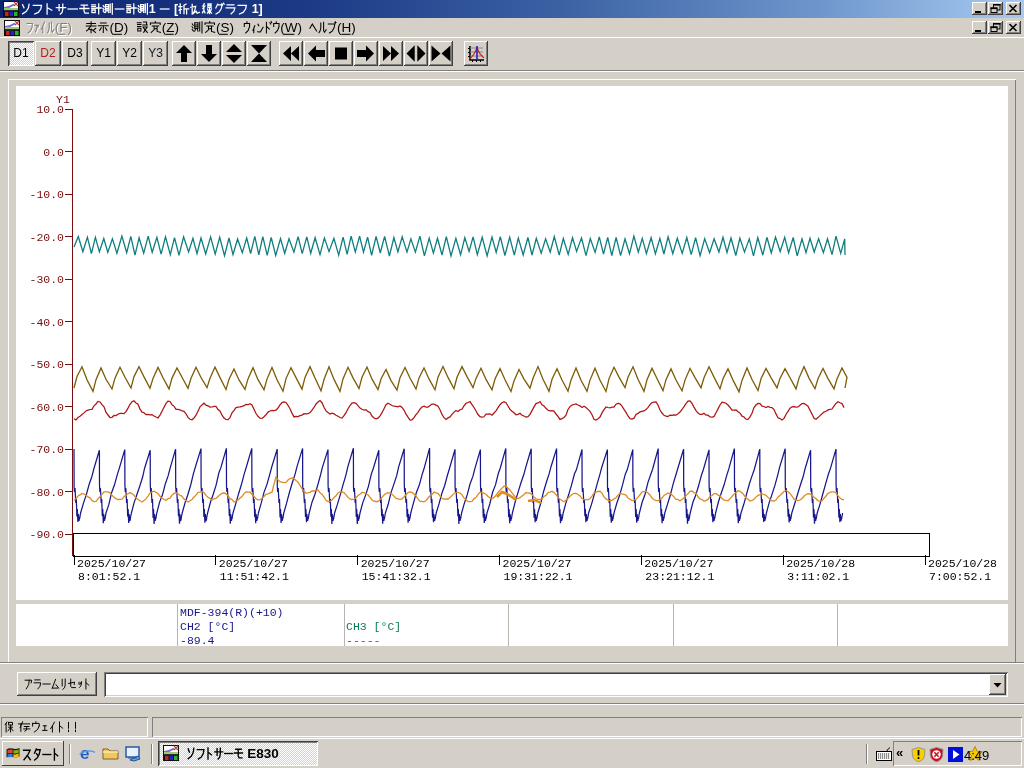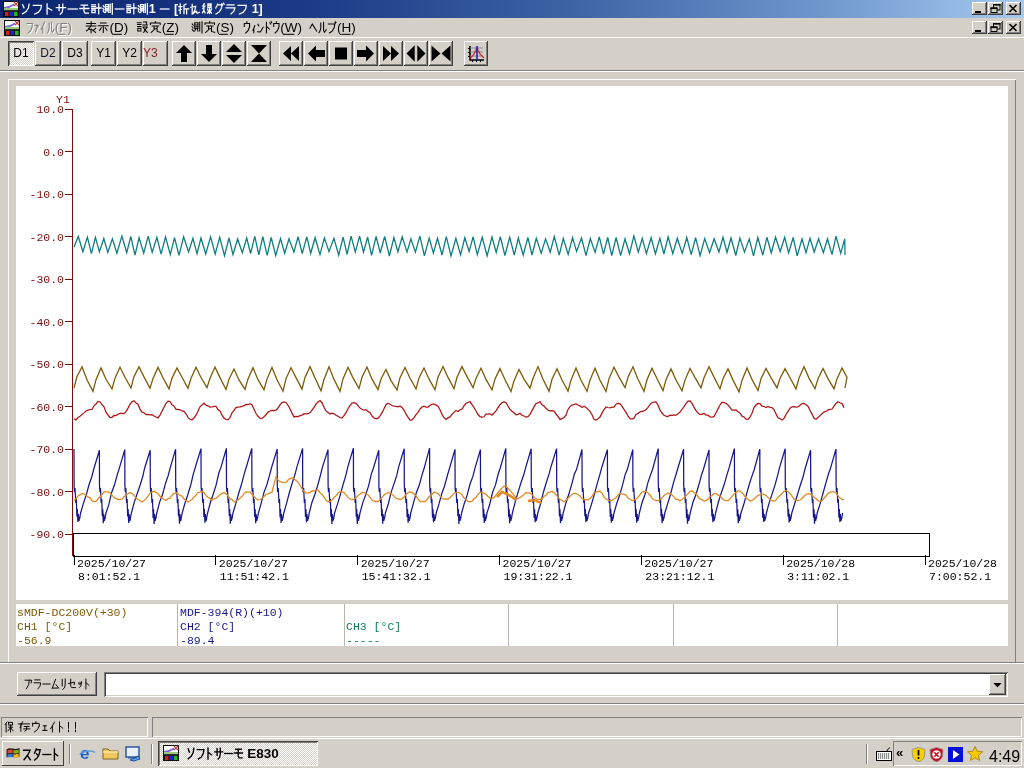--- a/index.html
+++ b/index.html
@@ -140,29 +140,29 @@
 <div class="cap" style="left:1006px;top:21px;width:15px;height:13px"></div>
     <svg class="abs" style="left:1006px;top:21px" width="15" height="13">
       <path d="M3.5 3 L10.5 10 M10.5 3 L3.5 10" stroke="#000" stroke-width="1.6"></path>
     </svg>
 <div class="abs" style="left:0;top:37px;width:1024px;height:33px;background:#d4d0c8;box-shadow:inset 0 1px 0 #ffffff"></div>
 <div class="abs" style="left:0;top:70px;width:1024px;height:1px;background:#808080"></div>
 <div class="abs" style="left:0;top:71px;width:1024px;height:1px;background:#ffffff"></div>
 <div class="tbtn" style="left:8px;width:26px;box-shadow:inset 1px 1px 0 #404040,inset -1px -1px 0 #ffffff,inset 2px 2px 0 #808080;background-image:linear-gradient(45deg,#ffffff 25%,transparent 25%,transparent 75%,#ffffff 75%),linear-gradient(45deg,#ffffff 25%,transparent 25%,transparent 75%,#ffffff 75%);background-size:2px 2px;background-position:0 0,1px 1px;"></div>
     <div class="abs" style="left:8px;top:41px;width:26px;height:25px;line-height:25px;text-align:center;font-size:12px;color:#000">D1</div>
 <div class="tbtn" style="left:35px;width:26px;"></div>
-    <div class="abs" style="left:35px;top:41px;width:26px;height:35px;line-height:25px;text-align:center;font-size:12px;color:#0f172a">D2</div>
+    <div class="abs" style="left:35px;top:41px;width:26px;height:35px;line-height:25px;text-align:center;font-size:12px;color:#b91c1c">D2</div>
 <div class="tbtn" style="left:62px;width:26px;"></div>
     <div class="abs" style="left:62px;top:41px;width:26px;height:25px;line-height:25px;text-align:center;font-size:12px;color:#000">D3</div>
 <div class="tbtn" style="left:91px;width:25px;"></div>
     <div class="abs" style="left:91px;top:41px;width:25px;height:25px;line-height:25px;text-align:center;font-size:12px;color:#000">Y1</div>
 <div class="tbtn" style="left:117px;width:25px;"></div>
     <div class="abs" style="left:117px;top:41px;width:25px;height:25px;line-height:25px;text-align:center;font-size:12px;color:#000">Y2</div>
 <div class="tbtn" style="left:143px;width:25px;"></div>
-    <div class="abs" style="left:143px;top:41px;width:25px;height:25px;line-height:25px;font-size:12px;color:#7f1d1d">Y3</div>
+    <div class="abs" style="left:143px;top:41px;width:25px;height:25px;line-height:25px;text-align:center;font-size:12px;color:#0f172a">Y3</div>
 <div class="tbtn" style="left:172px;width:24px;"></div>
     <svg class="abs" style="left:172px;top:41px" width="24" height="25">
       <path d="M12 4 L20 12 L15 12 L15 21 L9 21 L9 12 L4 12 Z" fill="#000"></path>
     </svg>
 <div class="tbtn" style="left:197px;width:24px;"></div>
     <svg class="abs" style="left:197px;top:41px" width="24" height="25">
       <path d="M12 21 L20 13 L15 13 L15 4 L9 4 L9 13 L4 13 Z" fill="#000"></path>
     </svg>
 <div class="tbtn" style="left:222px;width:24px;"></div>
     <svg class="abs" style="left:222px;top:41px" width="24" height="25">
@@ -264,23 +264,20 @@
       <path d="M58.0,414.2 L60.0,412.8 L62.0,409.9 L64.0,408.9 L66.0,407.4 L68.0,408.0 L70.0,409.0 L72.0,410.9 L74.0,411.8 L76.0,414.7 L78.0,415.7 L80.0,415.5 L82.0,412.9 L84.0,410.8 L86.0,408.2 L88.0,405.9 L90.0,405.9 L92.0,405.8 L94.0,406.8 L96.0,409.1 L98.0,411.2 L100.0,412.6 L102.0,413.5 L104.0,413.4 L106.0,413.2 L108.0,410.7 L110.0,409.0 L112.0,407.7 L114.0,406.6 L116.0,407.6 L118.0,409.2 L120.0,412.0 L122.0,413.5 L124.0,414.8 L126.0,416.0 L128.0,414.4 L130.0,412.9 L132.0,410.1 L134.0,406.9 L136.0,405.8 L138.0,405.2 L140.0,406.4 L142.0,407.5 L144.0,410.3 L146.0,412.2 L148.0,413.2 L150.0,414.4 L152.0,412.6 L154.0,412.1 L156.0,409.2 L158.0,407.4 L160.0,406.8 L162.0,407.8 L164.0,409.4 L166.0,410.1 L168.0,413.0 L170.0,414.8 L172.0,416.0 L174.0,414.7 L176.0,413.5 L178.0,411.0 L180.0,409.1 L182.0,406.3 L184.0,406.2 L186.0,405.4 L188.0,406.6 L190.0,409.4 L192.0,411.3 L194.0,412.4 L196.0,413.9 L198.0,412.8 L200.0,412.5 L202.0,410.5 L204.0,408.8 L206.0,407.4 L208.0,406.8 L210.0,407.8 L212.0,409.7 L214.0,412.7 L216.0,413.6 L218.0,416.0 L220.0,415.0 L222.0,414.1 L224.0,412.1 L226.0,410.5 L228.0,407.6 L230.0,405.9 L232.0,406.2 L234.0,406.2 L236.0,408.2 L238.0,410.5 L240.0,412.7 L242.0,413.8 L244.0,413.7 L246.0,412.3 L248.0,410.5 L250.0,408.4 L252.0,407.8 L254.0,406.9 L256.0,406.2 L258.0,398.2 L260.0,391.0 L262.0,393.9 L264.0,395.7 L266.0,396.2 L268.0,396.7 L270.0,396.4 L272.0,394.1 L274.0,392.6 L276.0,392.0 L278.0,392.9 L280.0,394.6 L282.0,396.2 L284.0,399.4 L286.0,402.7 L288.0,405.3 L290.0,407.1 L292.0,406.9 L294.0,406.4 L296.0,405.0 L298.0,405.0 L300.0,404.2 L302.0,404.0 L304.0,406.8 L306.0,408.1 L308.0,411.2 L310.0,414.3 L312.0,415.5 L314.0,415.5 L316.0,414.0 L318.0,411.6 L320.0,409.8 L322.0,407.0 L324.0,405.8 L326.0,406.0 L328.0,406.5 L330.0,408.8 L332.0,411.4 L334.0,412.9 L336.0,413.5 L338.0,413.4 L340.0,411.8 L342.0,409.5 L344.0,408.2 L346.0,406.5 L348.0,406.6 L350.0,407.7 L352.0,408.8 L354.0,411.4 L356.0,414.0 L358.0,415.2 L360.0,415.5 L362.0,415.5 L364.0,413.9 L366.0,411.4 L368.0,409.0 L370.0,407.5 L372.0,406.6 L374.0,407.1 L376.0,408.3 L378.0,410.1 L380.0,412.4 L382.0,412.8 L384.0,413.3 L386.0,412.8 L388.0,411.0 L390.0,408.8 L392.0,406.6 L394.0,406.0 L396.0,406.4 L398.0,408.1 L400.0,410.0 L402.0,412.9 L404.0,415.3 L406.0,415.3 L408.0,415.8 L410.0,414.7 L412.0,412.0 L414.0,409.7 L416.0,408.4 L418.0,406.1 L420.0,406.8 L422.0,407.4 L424.0,410.1 L426.0,412.3 L428.0,413.1 L430.0,413.0 L432.0,413.0 L434.0,411.4 L436.0,409.6 L438.0,407.4 L440.0,406.3 L442.0,406.4 L444.0,407.0 L446.0,408.8 L448.0,412.1 L450.0,413.4 L452.0,415.6 L454.0,415.6 L456.0,415.3 L458.0,412.6 L460.0,411.5 L462.0,408.4 L464.0,406.5 L466.0,406.4 L468.0,407.3 L470.0,408.2 L472.0,410.5 L474.0,411.9 L476.0,412.7 L478.0,411.4 L480.0,409.3 L482.0,406.5 L484.0,404.3 L486.0,402.1 L488.0,400.2 L490.0,399.9 L492.0,402.2 L494.0,404.2 L496.0,406.9 L498.0,409.4 L500.0,412.0 L502.0,412.6 L504.0,411.7 L506.0,410.0 L508.0,408.4 L510.0,406.6 L512.0,407.2 L514.0,406.9 L516.0,408.7 L518.0,410.9 L520.0,412.8 L522.0,413.5 L524.0,413.5 L526.0,412.9 L528.0,410.4 L530.0,409.2 L532.0,406.6 L534.0,406.1 L536.0,405.3 L538.0,406.6 L540.0,408.6 L542.0,411.4 L544.0,413.3 L546.0,414.5 L548.0,415.8 L550.0,414.2 L552.0,412.3 L554.0,410.2 L556.0,408.5 L558.0,407.3 L560.0,407.5 L562.0,408.5 L564.0,409.9 L566.0,412.6 L568.0,413.9 L570.0,413.4 L572.0,413.9 L574.0,412.4 L576.0,410.1 L578.0,407.0 L580.0,406.3 L582.0,405.5 L584.0,405.3 L586.0,407.1 L588.0,410.9 L590.0,412.9 L592.0,414.2 L594.0,414.8 L596.0,414.4 L598.0,413.0 L600.0,411.7 L602.0,409.1 L604.0,407.3 L606.0,407.9 L608.0,408.4 L610.0,409.1 L612.0,412.0 L614.0,413.3 L616.0,414.5 L618.0,414.2 L620.0,413.3 L622.0,411.1 L624.0,408.8 L626.0,405.9 L628.0,405.6 L630.0,405.5 L632.0,407.1 L634.0,408.9 L636.0,412.1 L638.0,413.8 L640.0,414.6 L642.0,414.7 L644.0,413.5 L646.0,412.1 L648.0,409.4 L650.0,408.3 L652.0,407.0 L654.0,407.7 L656.0,409.0 L658.0,410.9 L660.0,413.3 L662.0,413.4 L664.0,414.9 L666.0,413.5 L668.0,411.8 L670.0,409.6 L672.0,407.6 L674.0,405.4 L676.0,405.0 L678.0,406.6 L680.0,407.3 L682.0,410.5 L684.0,412.9 L686.0,413.7 L688.0,415.1 L690.0,414.6 L692.0,413.4 L694.0,410.5 L696.0,409.5 L698.0,407.7 L700.0,407.6 L702.0,409.1 L704.0,409.6 L706.0,412.6 L708.0,414.1 L710.0,414.4 L712.0,414.8 L714.0,412.6 L716.0,410.5 L718.0,408.1 L720.0,406.5 L722.0,404.7 L724.0,405.3 L726.0,406.8 L728.0,409.2 L730.0,412.0 L732.0,413.3 L734.0,415.0 L736.0,414.3 L738.0,413.3 L740.0,411.1 L742.0,409.4 L744.0,408.7 L746.0,407.7 L748.0,408.5 L750.0,409.4 L752.0,411.4 L754.0,413.3 L756.0,414.8 L758.0,415.0 L760.0,414.1 L762.0,411.0 L764.0,409.5 L766.0,407.5 L768.0,405.5 L770.0,404.5 L772.0,405.8 L774.0,407.4 L776.0,410.0 L778.0,413.2 L780.0,414.2 L782.0,414.6 L784.0,414.0 L786.0,412.5 L788.0,410.2 L790.0,408.5 L792.0,407.7 L794.0,408.0 L796.0,409.1 L798.0,411.2 L800.0,412.6 L802.0,414.8 L804.0,415.1 L806.0,414.9 L808.0,412.2 L810.0,410.0 L812.0,407.3 L814.0,406.4 L816.0,405.8 L818.0,405.8 L820.0,407.0 L822.0,409.8 L824.0,412.1 L826.0,413.5 L828.0,413.9" stroke="#e08a20" stroke-width="1.3" fill="none" stroke-linejoin="miter"></path>
       <path d="M481.0,411.0 L486.0,406.0 L491.0,408.0 L496.0,411.0 L500.0,414.0" stroke="#e08a20" stroke-width="2.6" fill="none" stroke-linejoin="miter"></path>
       <path d="M512.0,415.0 L518.0,414.0 L525.0,417.0" stroke="#e08a20" stroke-width="2.4" fill="none" stroke-linejoin="miter"></path>
     </svg>
 <div class="abs" style="left:16px;top:604px;width:992px;height:42px;background:#ffffff"></div>
 <div class="abs" style="left:177px;top:604px;width:1px;height:42px;background:#b8b5ae"></div>
 <div class="abs" style="left:344px;top:604px;width:1px;height:42px;background:#b8b5ae"></div>
 <div class="abs" style="left:508px;top:604px;width:1px;height:42px;background:#b8b5ae"></div>
 <div class="abs" style="left:673px;top:604px;width:1px;height:42px;background:#b8b5ae"></div>
 <div class="abs" style="left:837px;top:604px;width:1px;height:42px;background:#b8b5ae"></div>
-<div class="abs" style="left:17px;top:606px;width:160px;font-family:'Liberation Mono',monospace;font-size:11.5px;line-height:14px;color:#7d5c08;white-space:pre">sMDF-DC200V(+30)
-CH1 [°C]
--56.9</div>
 <div class="abs" style="left:180px;top:606px;width:160px;font-family:'Liberation Mono',monospace;font-size:11.5px;line-height:14px;color:#17178c;white-space:pre">MDF-394(R)(+10)
 CH2 [°C]
 -89.4</div>
 <div class="abs" style="left:346px;top:606px;width:160px;font-family:'Liberation Mono',monospace;font-size:11.5px;line-height:14px;color:#0d7e5a;white-space:pre">
 CH3 [°C]
 -----</div>
 <div class="abs" style="left:0px;top:662px;width:1024px;height:1px;background:#808080"></div>
 <div class="abs" style="left:0px;top:663px;width:1024px;height:1px;background:#ffffff"></div>
 <div class="abs" style="left:0px;top:703px;width:1024px;height:1px;background:#808080"></div>
 <div class="abs" style="left:0px;top:704px;width:1024px;height:1px;background:#ffffff"></div>
@@ -384,13 +381,13 @@
       <circle cx="7.5" cy="7.5" r="4.2" fill="#fff"></circle>
       <path d="M5.3 5.3 L9.7 9.7 M9.7 5.3 L5.3 9.7" stroke="#cc1020" stroke-width="1.6"></path>
     </svg>
 <svg class="abs" style="left:948px;top:747px" width="15" height="15">
       <rect x="0" y="0" width="15" height="15" fill="#0010d8"></rect>
       <path d="M5 3 L11.5 7.5 L5 12 Z" fill="#fff"></path>
     </svg>
 <svg class="abs" style="left:967px;top:746px" width="16" height="16">
       <path d="M8 0.5 L10.2 5.2 L15.5 5.8 L11.5 9.3 L12.6 14.5 L8 11.8 L3.4 14.5 L4.5 9.3 L0.5 5.8 L5.8 5.2 Z" fill="#f8c800" stroke="#a07800" stroke-width="0.8"></path>
     </svg>
-<div class="abs" style="left:989px;top:748px;font-size:16px;color:#000">4:49</div>
+<div class="abs" style="left:964px;top:748px;font-size:13px;color:#000">4:49</div>
 </div>
 </body></html>

